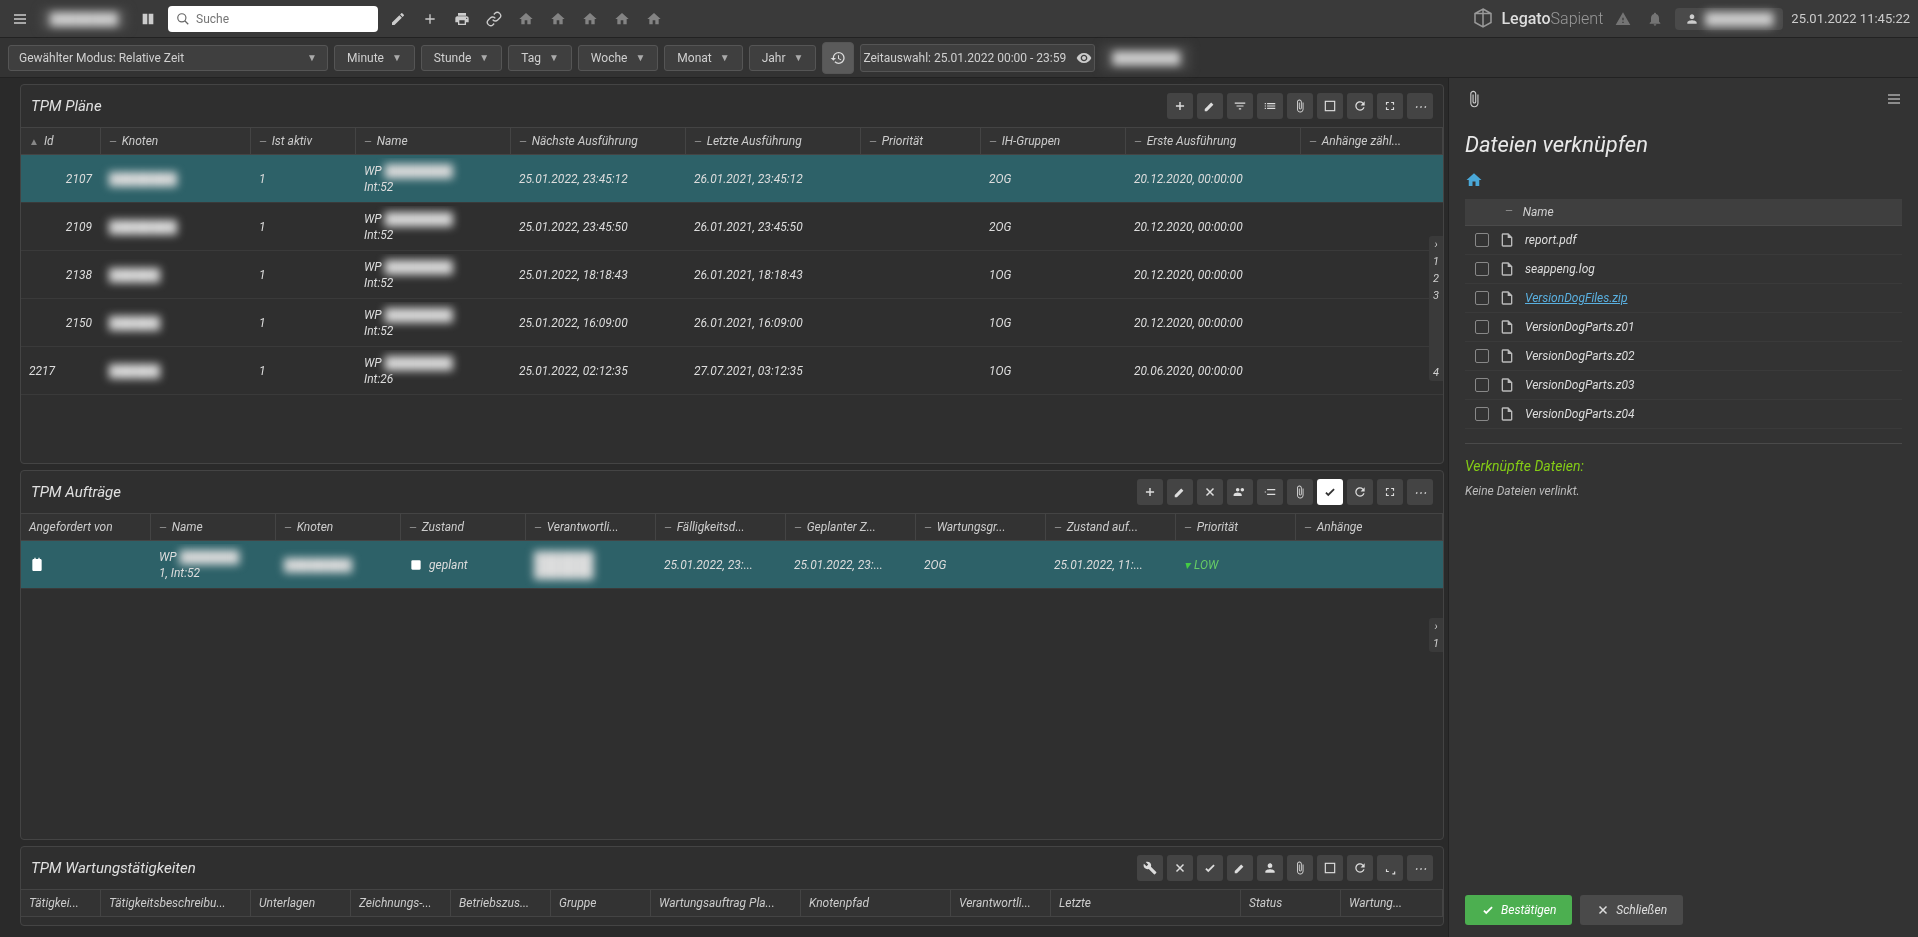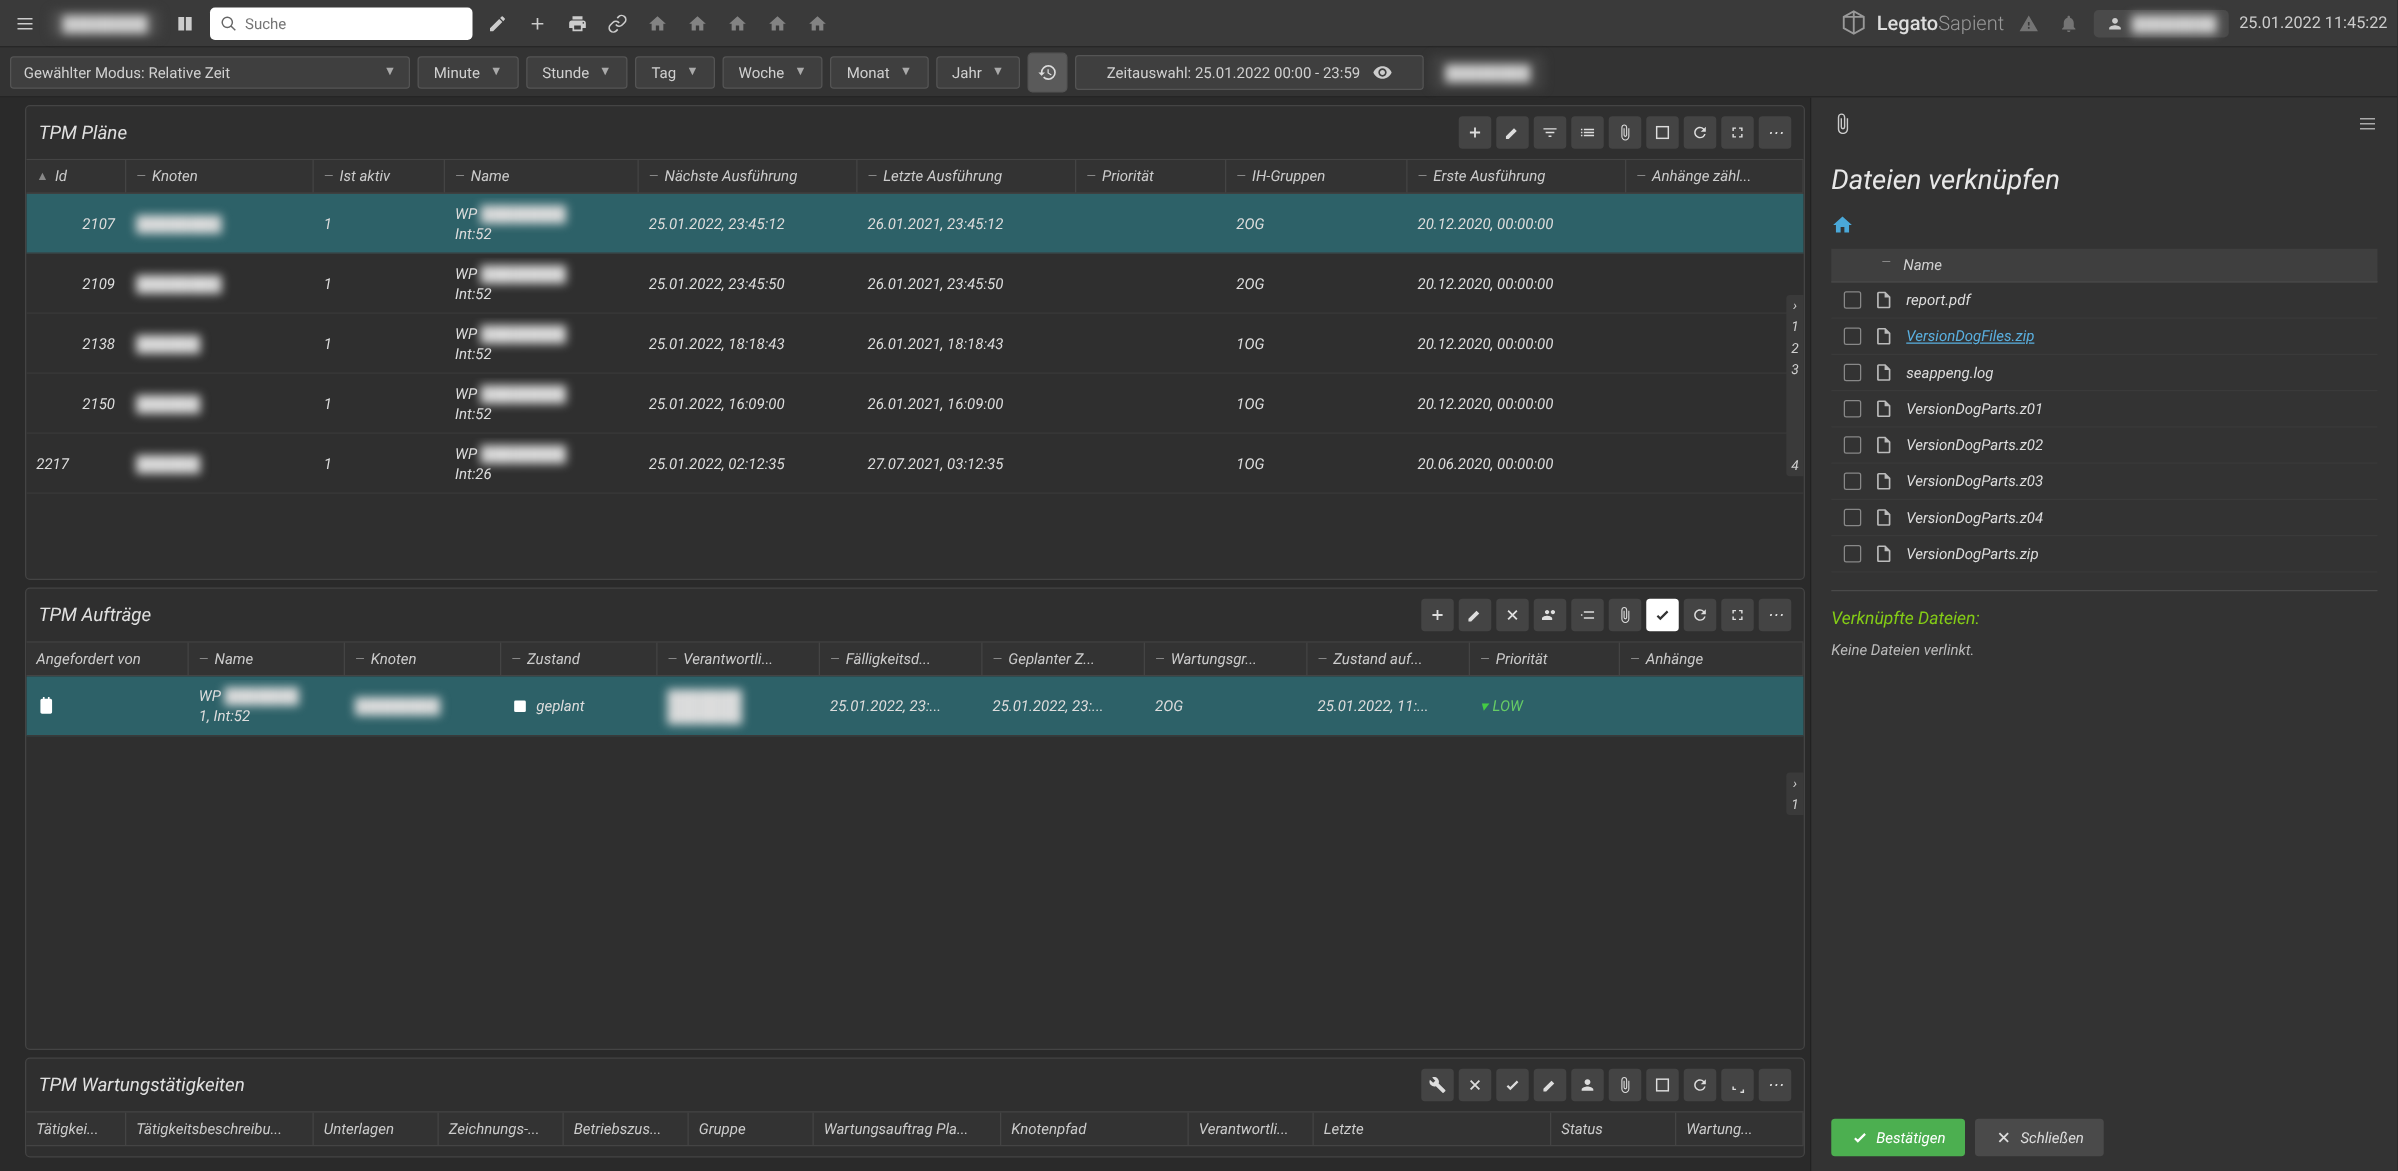--- a/index.html
+++ b/index.html
@@ -11,21 +11,21 @@
 .blur { filter:blur(4px); }
 .user-chip { background:#4a4a4a; padding:4px 10px; border-radius:4px; display:flex; align-items:center; gap:6px; }
 .brand { display:flex; align-items:center; gap:6px; margin-left:auto; }
 .brand-txt { font-size:16px; color:#ddd; }
 .brand-txt span { font-weight:300; color:#999; }
 .toolbar { height:40px; background:#333; display:flex; align-items:center; padding:0 8px; gap:6px; border-bottom:1px solid #222; }
 .dropdown { background:#3f3f3f; border:1px solid #555; border-radius:3px; padding:5px 10px; display:flex; align-items:center; gap:8px; cursor:pointer; font-size:12px; }
 .dropdown.wide { min-width:320px; justify-content:space-between; }
 .time-btn { background:#3f3f3f; border:1px solid #555; border-radius:3px; padding:5px 12px; display:flex; align-items:center; gap:8px; cursor:pointer; font-size:12px; }
 .iconround { width:32px; height:32px; border-radius:4px; background:#3f3f3f; border:1px solid #555; display:flex; align-items:center; justify-content:center; cursor:pointer; }
-.timesel { background:#3f3f3f; border:1px solid #555; border-radius:3px; padding:5px 24px; display:flex; align-items:center; gap:10px; }
+.timesel { background:#3f3f3f; border:1px solid #555; border-radius:3px; padding:5px 2px; display:flex; align-items:center; gap:10px; }
 .main-area { display:flex; height:calc(100% - 78px);font-style:italic; }
 .left-col { flex:1; display:flex; flex-direction:column; padding:6px 4px 6px 20px; gap:6px; min-width:0; }
 .panel { background:#2f2f2f; border:1px solid #444; border-radius:4px; display:flex; flex-direction:column; min-height:0; position:relative; }
 .panel-hdr { display:flex; align-items:center; padding:8px 10px; gap:8px; }
 .panel-title { font-size:15px; color:#e0e0e0; flex:1; }
 .panel-btns { display:flex; gap:4px; }
 .pbtn { width:26px; height:26px; background:#444; border-radius:3px; display:flex; align-items:center; justify-content:center; cursor:pointer; color:#ddd; font-size:13px; }
 .tbl { flex:1; overflow:hidden; display:flex; flex-direction:column; }
 .thead { display:flex; background:#333; border-top:1px solid #444; border-bottom:1px solid #444; }
 .th { padding:6px 8px; display:flex; align-items:center; gap:5px; font-size:12px; color:#ccc; border-right:1px solid #444; overflow:hidden; white-space:nowrap; }
@@ -633,28 +633,28 @@
     <svg class="file-ic" width="16" height="16" viewBox="0 0 24 24" fill="#bbb">
             <path d="M14 2H6c-1.1 0-2 .9-2 2v16c0 1.1.9 2 2 2h12c1.1 0 2-.9 2-2V8l-6-6zM6 20V4h7v5h5v11H6z"></path>
           </svg>
     <span class="file-name">report.pdf</span>
         </div>
         <div class="file-row">
           <div class="chk"></div>
     <svg class="file-ic" width="16" height="16" viewBox="0 0 24 24" fill="#bbb">
             <path d="M14 2H6c-1.1 0-2 .9-2 2v16c0 1.1.9 2 2 2h12c1.1 0 2-.9 2-2V8l-6-6zM6 20V4h7v5h5v11H6z"></path>
           </svg>
-    <span class="file-name link">VersionDogFiles.zip</span>
+    <span class="file-name">seappeng.log</span>
         </div>
         <div class="file-row">
           <div class="chk"></div>
     <svg class="file-ic" width="16" height="16" viewBox="0 0 24 24" fill="#bbb">
             <path d="M14 2H6c-1.1 0-2 .9-2 2v16c0 1.1.9 2 2 2h12c1.1 0 2-.9 2-2V8l-6-6zM6 20V4h7v5h5v11H6z"></path>
           </svg>
-    <span class="file-name">seappeng.log</span>
+    <span class="file-name link">VersionDogFiles.zip</span>
         </div>
         <div class="file-row">
           <div class="chk"></div>
     <svg class="file-ic" width="16" height="16" viewBox="0 0 24 24" fill="#bbb">
             <path d="M14 2H6c-1.1 0-2 .9-2 2v16c0 1.1.9 2 2 2h12c1.1 0 2-.9 2-2V8l-6-6zM6 20V4h7v5h5v11H6z"></path>
           </svg>
     <span class="file-name">VersionDogParts.z01</span>
         </div>
         <div class="file-row">
           <div class="chk"></div>
@@ -669,27 +669,20 @@
             <path d="M14 2H6c-1.1 0-2 .9-2 2v16c0 1.1.9 2 2 2h12c1.1 0 2-.9 2-2V8l-6-6zM6 20V4h7v5h5v11H6z"></path>
           </svg>
     <span class="file-name">VersionDogParts.z03</span>
         </div>
         <div class="file-row">
           <div class="chk"></div>
     <svg class="file-ic" width="16" height="16" viewBox="0 0 24 24" fill="#bbb">
             <path d="M14 2H6c-1.1 0-2 .9-2 2v16c0 1.1.9 2 2 2h12c1.1 0 2-.9 2-2V8l-6-6zM6 20V4h7v5h5v11H6z"></path>
           </svg>
     <span class="file-name">VersionDogParts.z04</span>
-        </div>
-        <div class="file-row">
-          <div class="chk"></div>
-    <svg class="file-ic" width="16" height="16" viewBox="0 0 24 24" fill="#bbb">
-            <path d="M14 2H6c-1.1 0-2 .9-2 2v16c0 1.1.9 2 2 2h12c1.1 0 2-.9 2-2V8l-6-6zM6 20V4h7v5h5v11H6z"></path>
-          </svg>
-    <span class="file-name">VersionDogParts.zip</span>
         </div>
       </div>
     <div class="sep-line"></div>
     <div class="linked-title">Verknüpfte Dateien:</div>
     <div class="no-files">Keine Dateien verlinkt.</div>
     <div class="right-footer">
       <div class="btn-ok">
           <svg width="14" height="14" viewBox="0 0 24 24" fill="none" stroke="currentColor" stroke-width="3">
             <path d="M5 13l4 4L19 7"></path>
           </svg>

